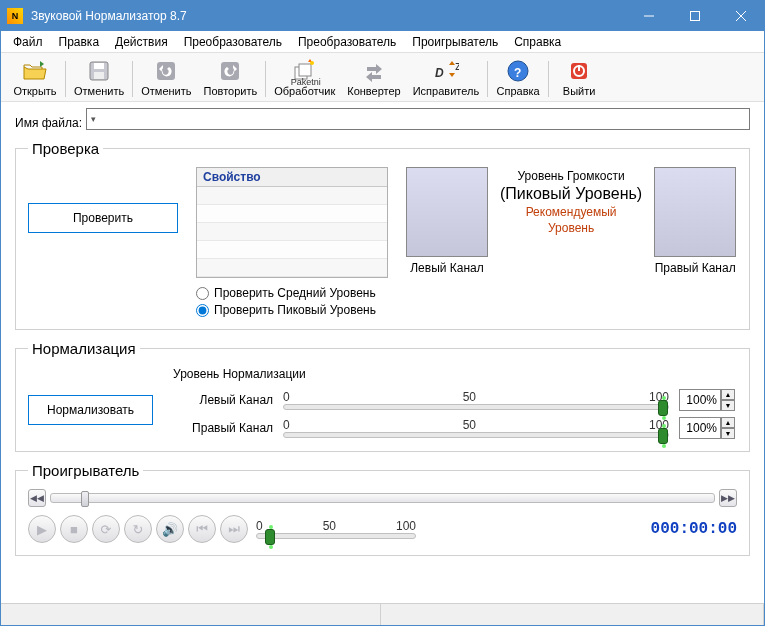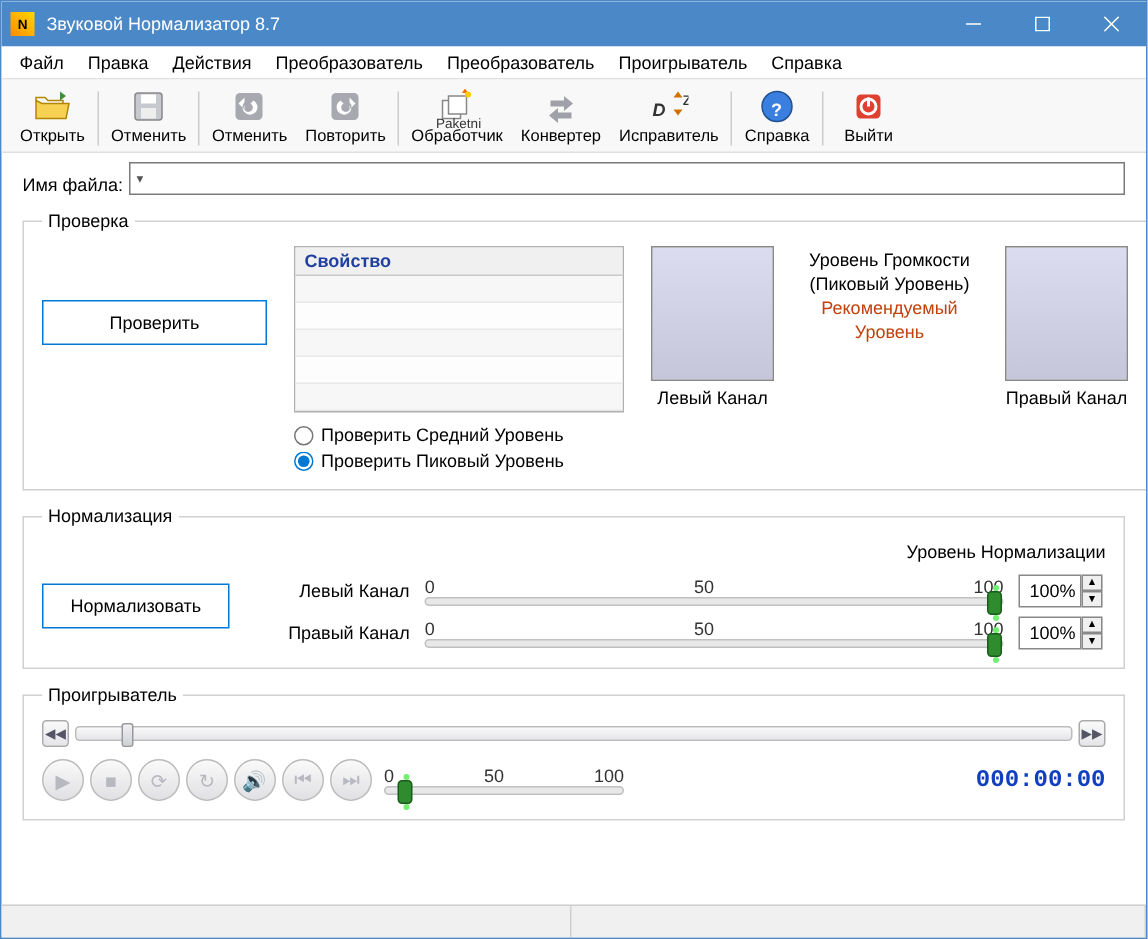--- a/index.html
+++ b/index.html
@@ -24,50 +24,50 @@
 
 
 .content { flex: 1; padding: 6px 14px 0 14px; display: flex; flex-direction: column; gap: 10px; }
 
 .row-filename { display: flex; align-items: flex-end; gap: 4px; }
 .row-filename label { white-space: nowrap; }
 .row-filename .combo { flex: 1; height: 22px; border: 1px solid #7a7a7a; position: relative; background: #fff; }
 .row-filename .combo .arrow { position: absolute; left: 4px; top: 50%; transform: translateY(-50%); font-size: 9px; color: #555; }
 
 fieldset { border: 1px solid #d0d0d0; padding: 10px 12px 12px 12px; }
-legend { padding: 0 4px; font-size: 12px; }
+legend { padding: 0 4px; font-size: 15px; }
 
 .verify-body { display: flex; gap: 18px; align-items: flex-start; }
 .verify-left { display: flex; flex-direction: column; gap: 12px; width: 150px; padding-top: 36px; }
 .btn { border: 1px solid #0078d7; background: #fff; padding: 7px 18px; min-width: 110px; text-align: center; cursor: pointer; }
 
-.prop-table { width: 220px; border: 1px solid #b0b0b0; }
+.prop-table { width: 192px; border: 1px solid #b0b0b0; }
 .prop-table .phdr { background: #f0f0f0; border-bottom: 1px solid #c8c8c8; padding: 2px 6px; font-weight: bold; color: #2040a0; }
 .prop-table .prow { height: 18px; border-bottom: 1px solid #e8e8e8; }
 .prop-table .prow:nth-child(odd) { background: #fdfdfd; }
 .prop-table .prow:nth-child(even) { background: #f7f7f7; }
 
 .radios { margin-top: 8px; display: flex; flex-direction: column; gap: 3px; }
 .radios label { display: flex; align-items: center; gap: 5px; cursor: pointer; }
 .radios input { accent-color: #0078d7; }
 
 .channels { display: flex; gap: 12px; align-items: flex-start; }
 .chan-col { display: flex; flex-direction: column; align-items: center; gap: 4px; }
 .chan-box { width: 82px; height: 90px; border: 1px solid #888; background: linear-gradient(#dcdcf0,#c6c6da); }
 .chan-label { font-size: 12px; }
 .mid-labels { display: flex; flex-direction: column; align-items: center; gap: 2px; padding-top: 2px; min-width: 130px; }
 .mid-labels .l1 { font-size: 12px; }
-.mid-labels .l2 { font-size: 12px; }
+.mid-labels .l2 { font-size: 16px; }
 .mid-labels .l3 { font-size: 12px; color: #c2410c; }
 
 
 .norm-body { display: flex; gap: 20px; align-items: flex-start; }
 .norm-left { padding-top: 28px; }
 .norm-right { flex: 1; display: flex; flex-direction: column; gap: 6px; }
-.norm-title { text-align: right; margin-bottom: 2px; }
+.norm-title { text-align: left; margin-bottom: 2px; }
 .slider-row { display: flex; align-items: center; gap: 10px; }
 .slider-row .sl-label { width: 100px; text-align: right; }
 .slider-wrap { flex: 1; position: relative; padding-top: 14px; }
 .ticks { position: absolute; top: 0; left: 0; right: 0; display: flex; justify-content: space-between; font-size: 11px; color: #333; }
 .track { height: 6px; background: #e8e8e8; border: 1px solid #c0c0c0; border-radius: 3px; position: relative; }
 .thumb { position: absolute; top: -5px; width: 10px; height: 16px; background: #2e8b2e; border-radius: 3px; border: 1px solid #1a5c1a; }
 .thumb.double::before, .thumb.double::after { content: ""; position: absolute; width: 4px; height: 4px; background: #6ff06f; border-radius: 50%; left: 3px; }
 .thumb.double::before { top: -5px; }
 .thumb.double::after { bottom: -5px; }
 .spin { width: 58px; display: flex; }

